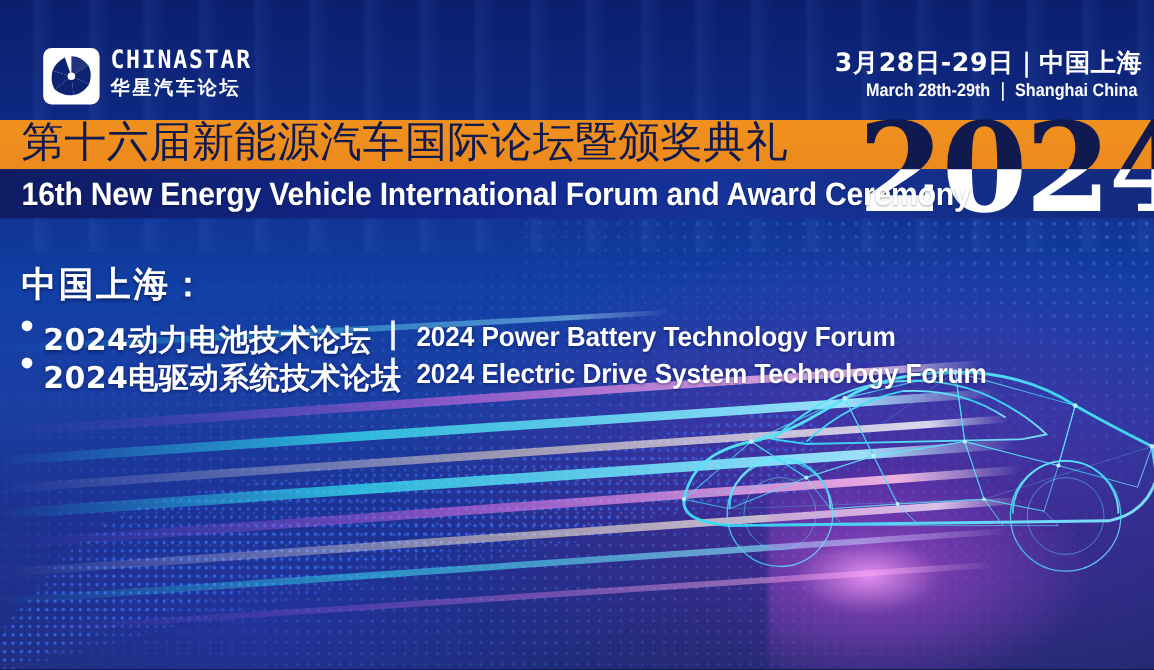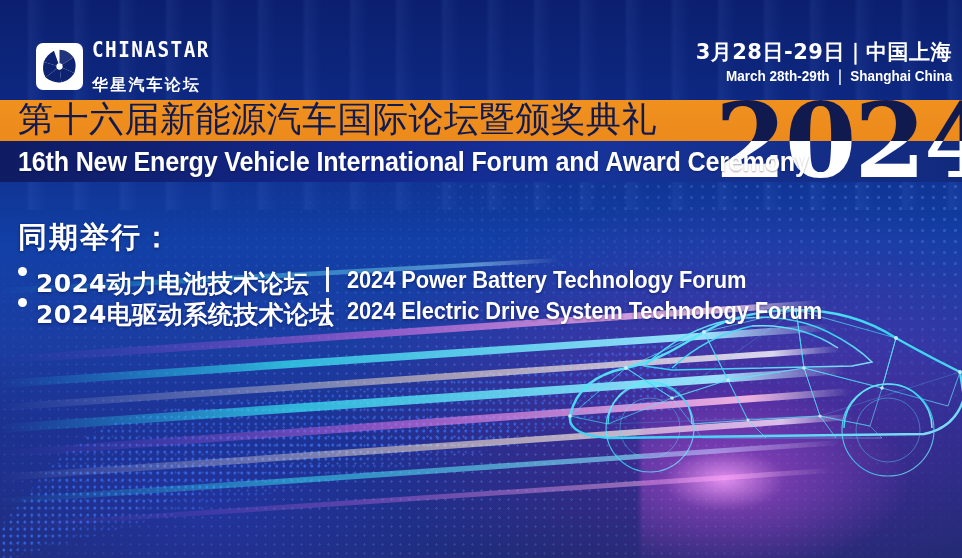--- a/index.html
+++ b/index.html
@@ -44,41 +44,41 @@
   .glow{
     position:absolute;left:640px;top:380px;width:280px;height:200px;
     background:radial-gradient(ellipse at 30% 50%, rgba(255,160,255,.85) 0%, rgba(220,90,230,.35) 22%, rgba(120,40,180,0) 68%);
     filter:blur(2px);
   }
   .carwrap{position:absolute;right:-10px;bottom:10px;width:420px;height:300px;}
 
   
   .logo{
     position:absolute;left:16px;top:40px;
-    display:flex;align-items:center;gap:9px;padding-left:20px;
+    display:flex;align-items:flex-start;gap:9px;padding-left:20px;
   }
   .logo-mark{
     width:47px;height:47px;border-radius:7px;
     background:#fff;position:relative;flex:none;
     display:flex;align-items:center;justify-content:center;
   }
   .logo-mark svg{display:block;}
   .logo-text{display:flex;flex-direction:column;justify-content:center;line-height:1;}
   .logo-en{
     color:#fff;font-size:21px;font-weight:700;letter-spacing:1.6px;
     font-family:"DejaVu Sans Mono","Liberation Mono",monospace;
     transform:scaleX(.92);transform-origin:left center;
   }
   .logo-cn{
-    color:#fff;font-size:16px;font-weight:700;letter-spacing:2.2px;margin-top:16px;
+    color:#fff;font-size:16px;font-weight:700;letter-spacing:2.2px;margin-top:4px;
     font-family:"DejaVu Sans","Liberation Sans",sans-serif;
   }
 
   .datebox{
-    position:absolute;right:10px;top:40px;text-align:right;
+    position:absolute;right:10px;top:40px;text-align:left;
   }
   .date-cn{
     color:#fff;font-size:21px;font-weight:700;letter-spacing:.5px;line-height:1.18;
     font-family:"DejaVu Sans","Liberation Sans",sans-serif;white-space:nowrap;
   }
   .date-en{
     color:#fff;font-size:15px;font-weight:700;line-height:1.25;margin-top:2px;
     font-family:"Liberation Sans",sans-serif;white-space:nowrap;
     transform:scaleX(.9);transform-origin:right center;
   }
@@ -296,21 +296,21 @@
     <div class="band-navy"></div>
     <div class="year">
       <span class="y-top">2024</span>
       <span class="y-bot">2024</span>
     </div>
     <div class="title-cn">第十六届新能源汽车国际论坛暨颁奖典礼</div>
     <div class="title-en">16th New Energy Vehicle International Forum and Award Ceremony</div>
   </div>
 
   <div class="forums">
-    <div class="forums-head">同期举行：</div>
+    <div class="forums-head">中国上海：</div>
 
     <div class="frow">
       <span class="fbullet"></span>
       <span class="fcn">2024动力电池技术论坛</span>
       <span class="fsep"></span>
       <span class="fen">2024 Power Battery Technology Forum</span>
     </div>
 
     <div class="frow">
       <span class="fbullet"></span>

